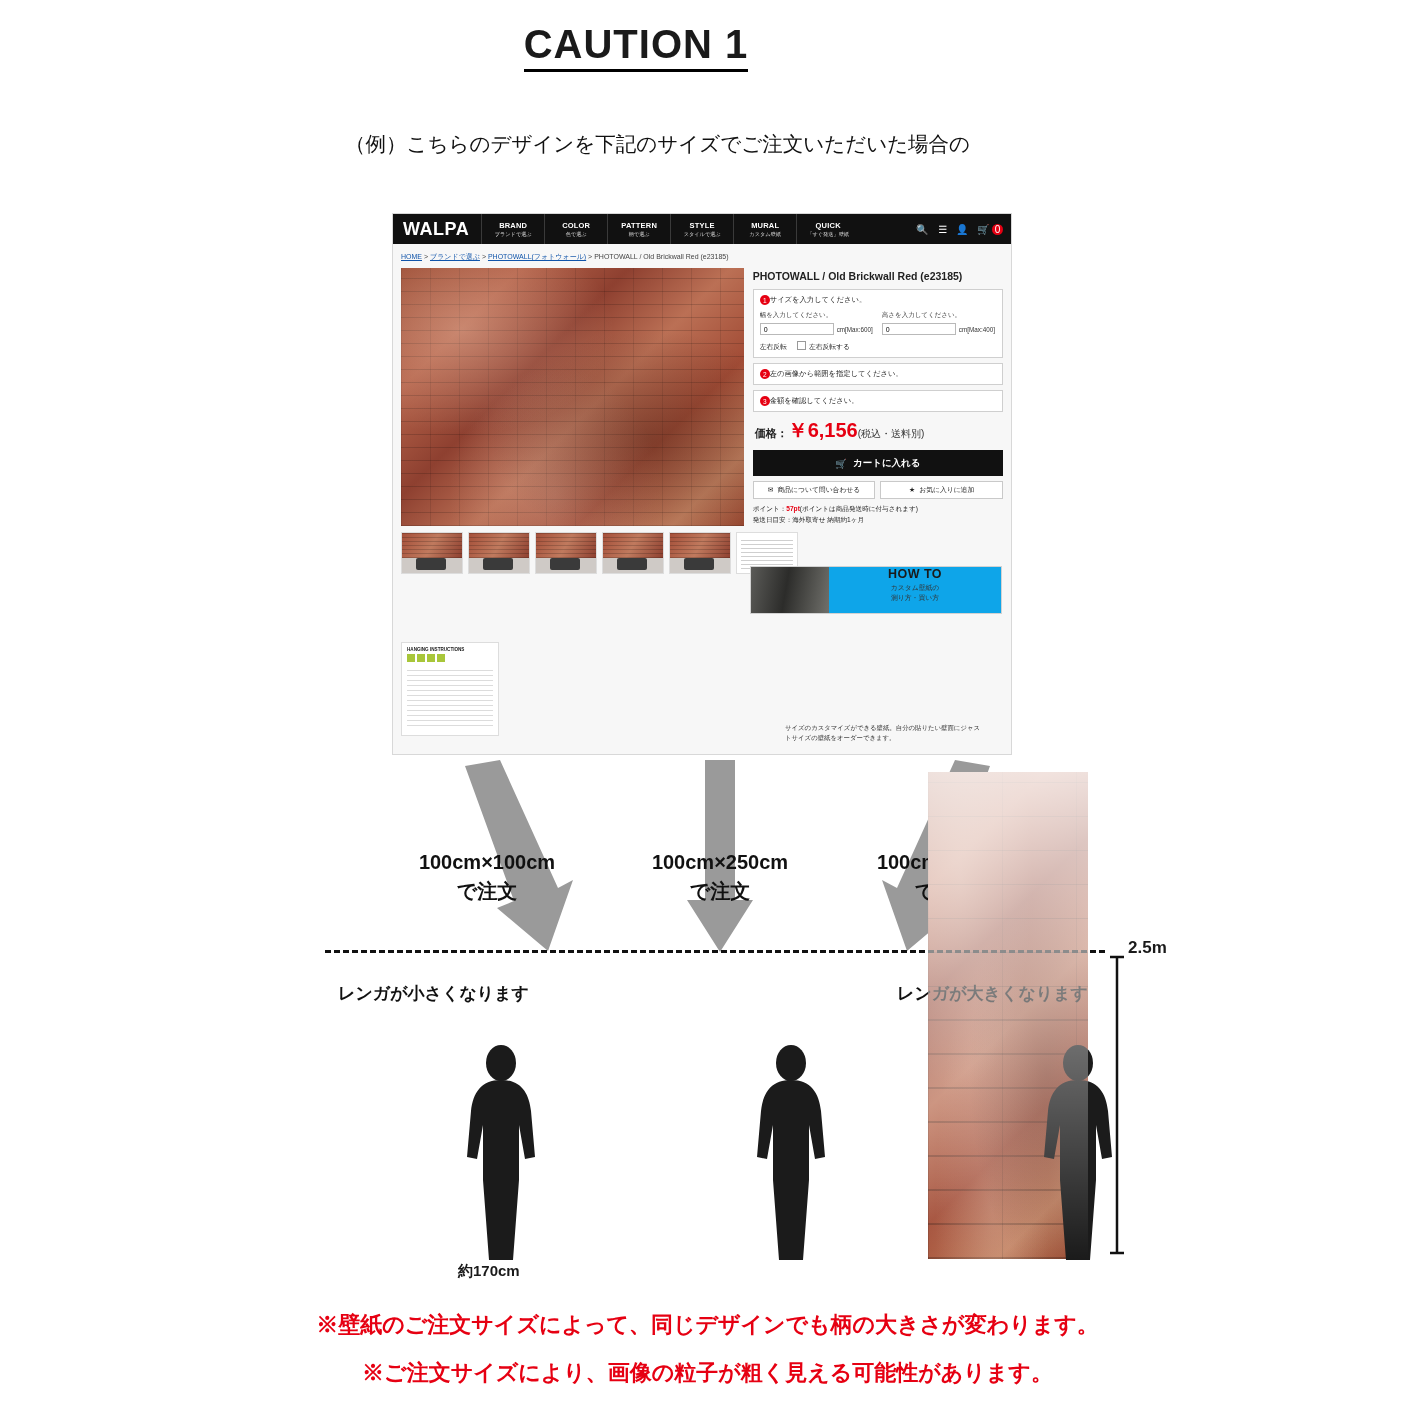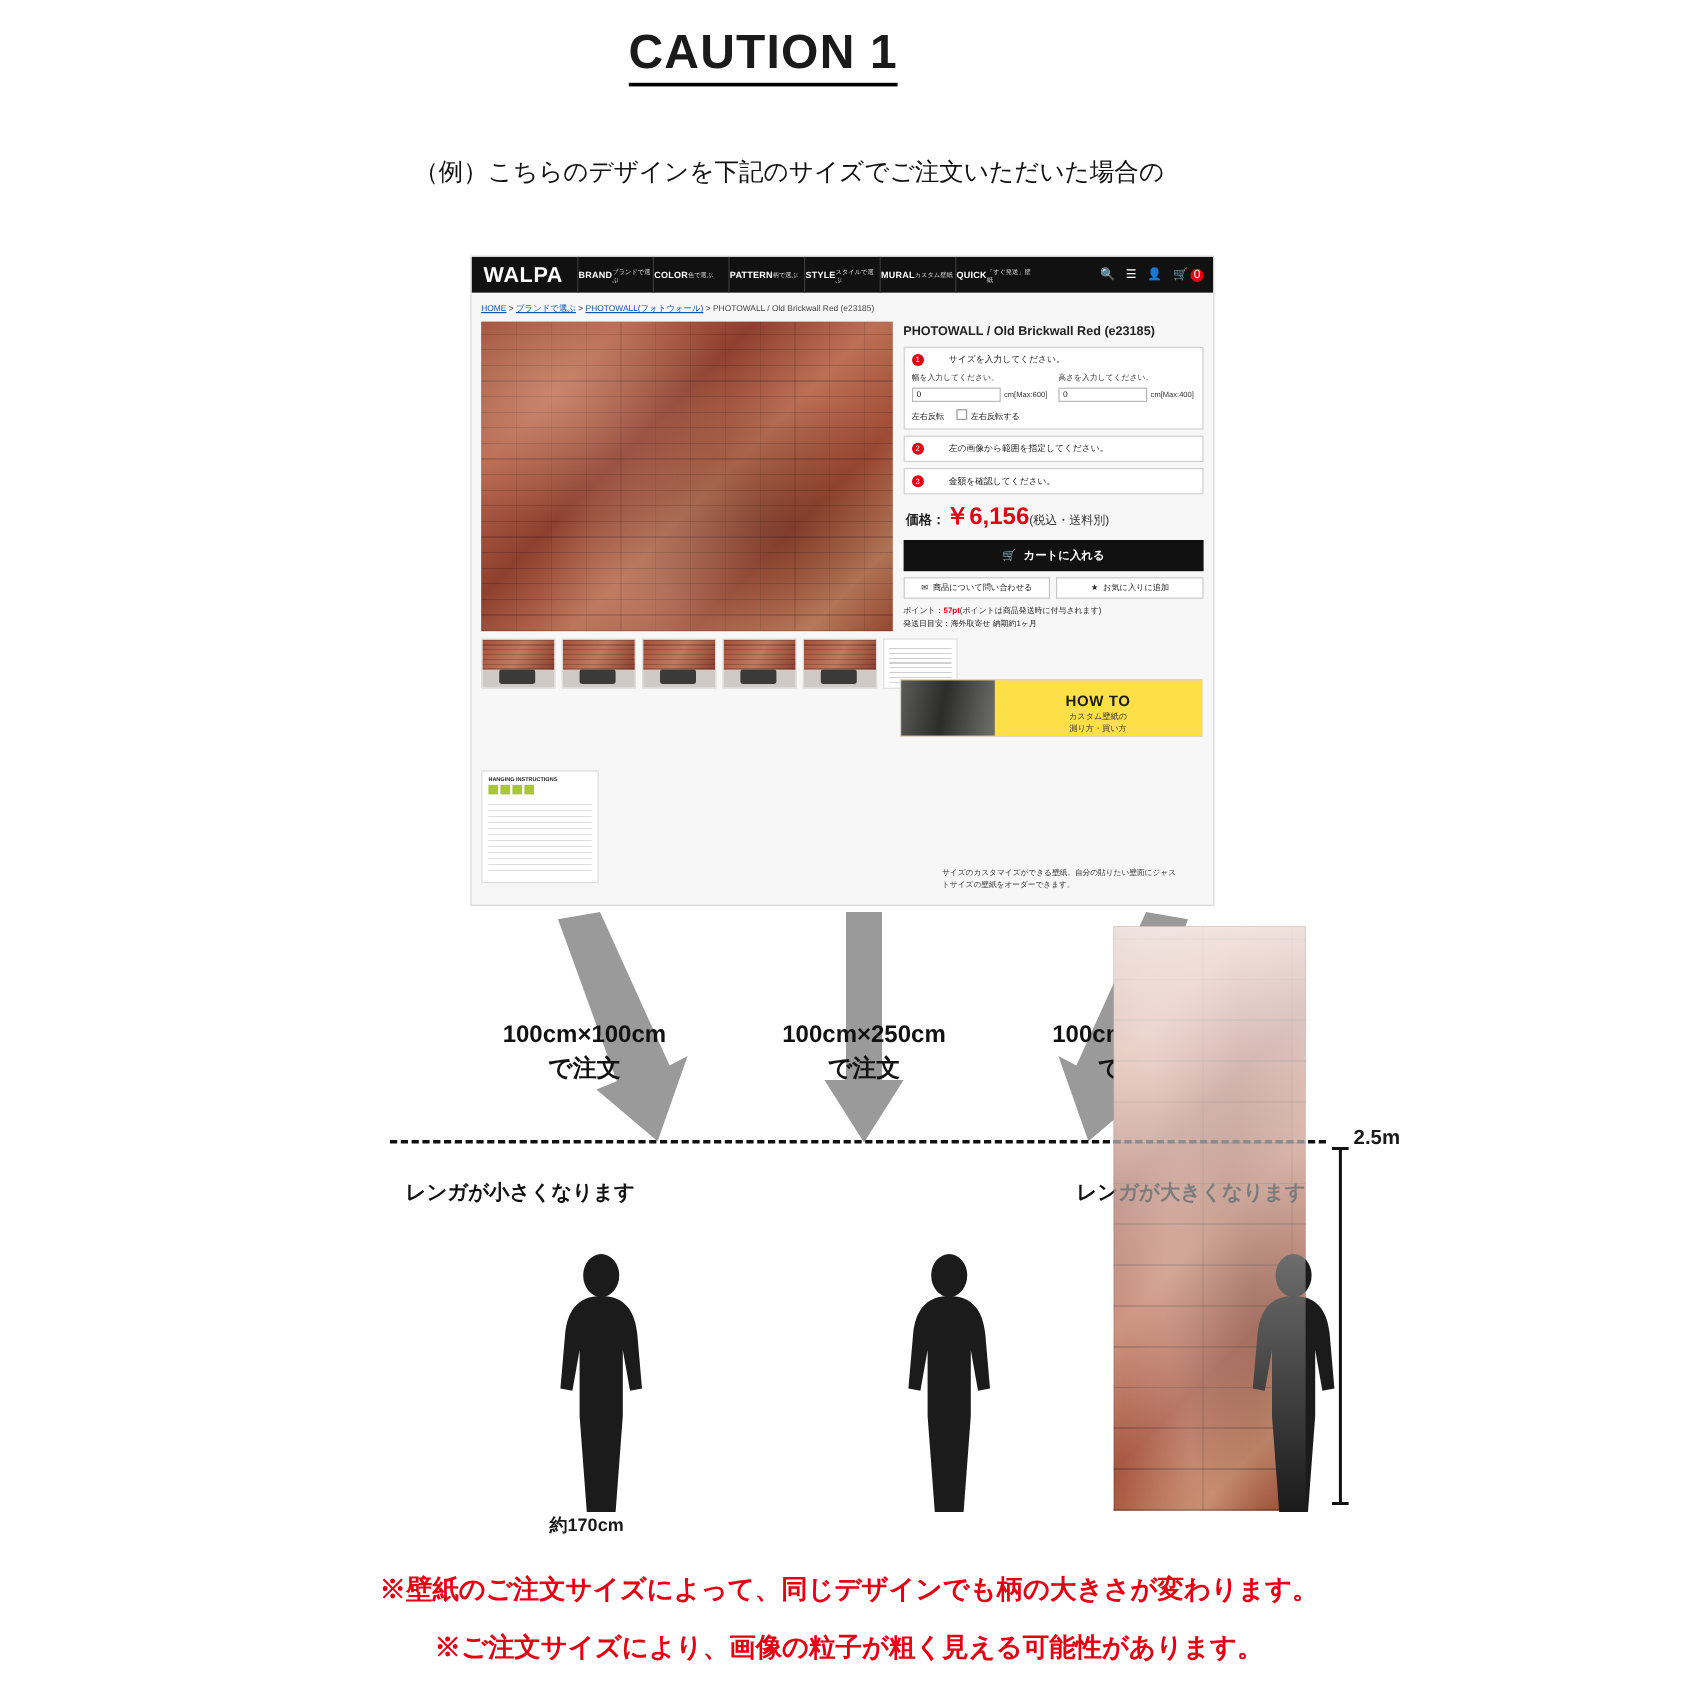--- a/index.html
+++ b/index.html
@@ -55,21 +55,21 @@
     align-items: center;
     color: #fff;
   }
   .hdr .logo {
     font-size: 18px; font-weight: bold; letter-spacing: .5px;
     padding: 0 12px 0 10px;
   }
   .hdr .navs { display: flex; flex: 1; height: 100%; }
   .navitem {
     width: 62px; border-left: 1px solid #3a3a3a;
-    display: flex; flex-direction: row; align-items: center;
+    display: flex; flex-direction: column; justify-content: center; align-items: center;
     height: 100%;
   }
   .navitem .en { font-size: 7.5px; font-weight: bold; letter-spacing: .2px; }
   .navitem .jp { font-size: 5.2px; color: #ddd; margin-top: 1px; }
   .hdr .icons { display: flex; align-items: center; gap: 9px; padding-right: 8px; }
   .hdr .icons span { font-size: 10px; color: #fff; }
   .cart-wrap { position: relative; display: flex; align-items: center; }
   .cart-badge {
     background: #e60012; color: #fff; border-radius: 50%;
     width: 11px; height: 11px; font-size: 6.5px;
@@ -104,21 +104,21 @@
 
   #rightcol {
     width: 252px; margin-left: 9px;
     font-size: 8px; color: #222;
   }
   #prod-title { font-size: 10.5px; font-weight: bold; margin: 2px 0 7px 0; }
   .stepbox {
     border: 1px solid #cfcfcf; background: #fff;
     padding: 5px 6px; margin-bottom: 5px;
   }
-  .stepline { display: flex; align-items: center; gap: 21px; font-size: 7.3px; }
+  .stepline { display: flex; align-items: center; gap: 0; font-size: 7.3px; }
   .num {
     width: 10px; height: 10px; border-radius: 50%;
     background: #e60012; color: #fff;
     font-size: 6.5px; display: flex; align-items: center; justify-content: center;
     flex: 0 0 auto;
   }
   .fields { display: flex; gap: 8px; margin-top: 6px; }
   .fld { flex: 1; }
   .fld .lbl { font-size: 6.5px; color: #333; margin-bottom: 3px; }
   .fld .inprow { display: flex; align-items: center; gap: 3px; }
@@ -165,22 +165,22 @@
     background:#3a3a3a; border-radius:2px;
   }
   .thumb.doc { background:#fff; }
   .thumb.doc .lines {
     position:absolute; inset:4px;
     background: repeating-linear-gradient(0deg,#cfcfcf 0 1px, #fff 1px 4px);
   }
 
   #howto-col { position:absolute; right:9px; top:352px; width:252px; }
   .promo {
-    border: 1px solid #d2d2d2; background: #fde047;
-    height: 46px; display: flex; align-items: flex-end; margin-bottom: 6px;
+    border: 1px solid #d2d2d2; background: #0ea5e9;
+    height: 46px; display: flex; align-items: flex-start; margin-bottom: 6px;
   }
   .promo .pimg {
     width: 78px; height: 100%;
     background: linear-gradient(100deg,#5b5b58,#2c2c2a 45%,#70706b);
   }
   .promo .pimg.paper { background: #fff; }
   .promo .pimg.paper .pl {
     width:100%; height:100%;
     background:
       linear-gradient(#fff,#fff),

